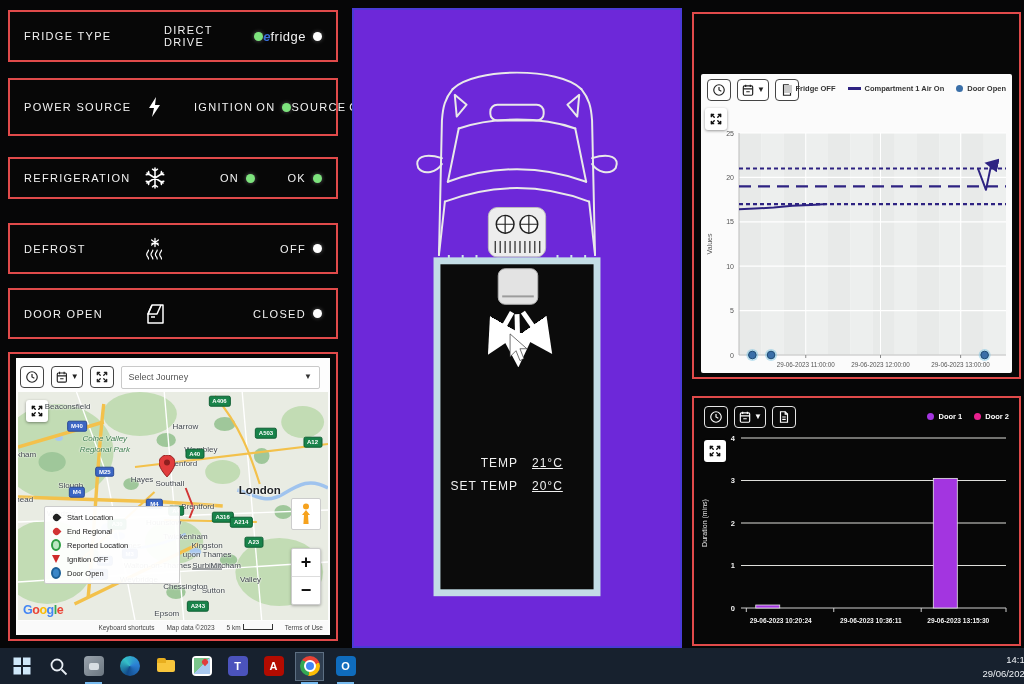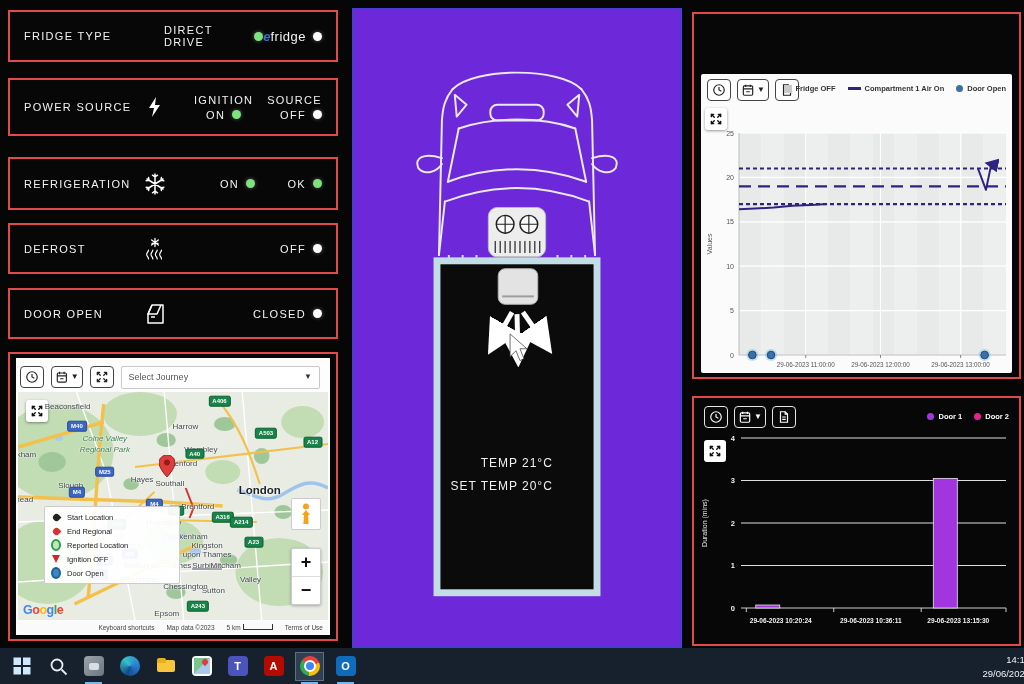--- a/index.html
+++ b/index.html
@@ -10,21 +10,21 @@
   .bpanel{position:absolute;border:2px solid var(--blue);background:#6d28d9;box-sizing:border-box;}
   
   .srow{display:flex;align-items:center;padding:0 14px;height:100%;color:#f2f2f2;
         font-size:11px;letter-spacing:1.3px;}
   .slabel{width:118px;flex:none;}
   .dot{width:9px;height:9px;border-radius:50%;display:inline-block;margin-left:7px;flex:none;
        box-shadow:0 0 4px rgba(255,255,255,.35);}
   .stat{display:flex;align-items:center;}
   .sicon{width:26px;height:26px;color:#fff;flex:none;display:flex;align-items:center;justify-content:center;}
   .sicon svg{width:24px;height:24px;}
-  .pcol{display:flex;flex-direction:column;align-items:center;gap:3px;justify-content:space-between;}
+  .pcol{display:flex;align-items:center;gap:3px;justify-content:space-between;}
   .pcol .stat{justify-content:center;}
   .brand i{font-style:italic;font-weight:bold;color:var(--efblue);letter-spacing:0;}
   .brand{font-size:13px;letter-spacing:.5px;}
   
   .tbtn{display:inline-flex;align-items:center;justify-content:center;gap:2px;height:22px;min-width:24px;
         border-radius:4px;background:transparent;padding:0 3px;cursor:pointer;box-sizing:border-box;}
   .tbtn.light{border:1.5px solid #444;color:#222;background:#fff;}
   .tbtn.dark{border:1.5px solid #e6e6e6;color:#fff;background:#0a0a0a;}
   .tbtn svg{width:14px;height:14px;}
   .caret{font-size:8px;line-height:1;}
@@ -62,21 +62,21 @@
           border-radius:2px;display:flex;align-items:center;justify-content:center;cursor:pointer;}
   .glogo{position:absolute;left:5px;bottom:3px;font-size:12.5px;font-weight:bold;letter-spacing:-.5px;}
   .map-attr{position:absolute;left:2px;right:2px;bottom:2px;height:12px;background:#fafafa;display:flex;
             justify-content:flex-end;align-items:center;gap:12px;font-size:6.5px;color:#444;padding-right:5px;}
   .scalebar{width:28px;height:5px;border:1px solid #333;border-top:none;margin-left:2px;}
   .mappin{position:absolute;transform:translate(-50%,-100%);}
   
   .temp-block{position:absolute;left:86px;top:446px;width:160px;color:#f0f0f0;font-size:12px;letter-spacing:1px;}
   .temp-row{display:flex;margin-bottom:9px;}
   .temp-row .tl{width:78px;text-align:right;flex:none;}
-  .temp-row .tv{margin-left:4px;}
+  .temp-row .tv{margin-left:14px;text-decoration:underline;}
   
   .chart-title{position:absolute;top:14px;left:0;right:0;text-align:center;color:#fff;font-weight:bold;
                font-size:13px;letter-spacing:.5px;}
   .probe-card{position:absolute;left:7px;top:60px;width:311px;height:299px;background:#fbfbfb;border-radius:2px;}
   .card-toolbar{position:absolute;top:5px;left:6px;display:flex;gap:6px;}
   .lg-row{position:absolute;display:flex;gap:12px;align-items:center;}
   .lg-item{display:flex;align-items:center;gap:4px;font-size:7.5px;font-weight:bold;cursor:pointer;}
   .lg-m{display:inline-block;}
   .lg-square{width:8px;height:8px;}
   .lg-line{width:13px;height:0;}
@@ -131,21 +131,21 @@
       <span class="pcol" style="margin-left:auto;align-items:flex-end;">
         <span>SOURCE</span>
         <span class="stat">
             <span>OFF</span>
         <span class="dot" style="background: rgb(255, 255, 255);"></span>
           </span>
       </span>
     </div>
   </div>
 
-  <div class="rpanel" style="left:8px;top:157px;width:330px;height:53px;">
+  <div class="rpanel" style="left:8px;top:157px;width:330px;height:42px;">
     <div class="srow">
       <span class="slabel">REFRIGERATION</span>
       <span class="sicon">
         <svg viewBox="0 0 24 24" stroke="currentColor" stroke-width="1.5" fill="none" stroke-linecap="round">
           <path d="M12 2v20M4 7l16 10M20 7L4 17M12 5l-2.5-1.8M12 5l2.5-1.8M12 19l-2.5 1.8M12 19l2.5 1.8M6 8.3l-.4-2.8M6 8.3l-2.8.4M18 15.7l2.8-.4M18 15.7l.4 2.8M18 8.3l2.8.4M18 8.3l.4-2.8M6 15.7l-2.8-.4M6 15.7l-.4 2.8"></path>
         </svg>
       </span>
       <span class="stat" style="margin-left:52px;">
         <span>ON</span>
         <span class="dot" style="background: rgb(125, 227, 125);"></span>

